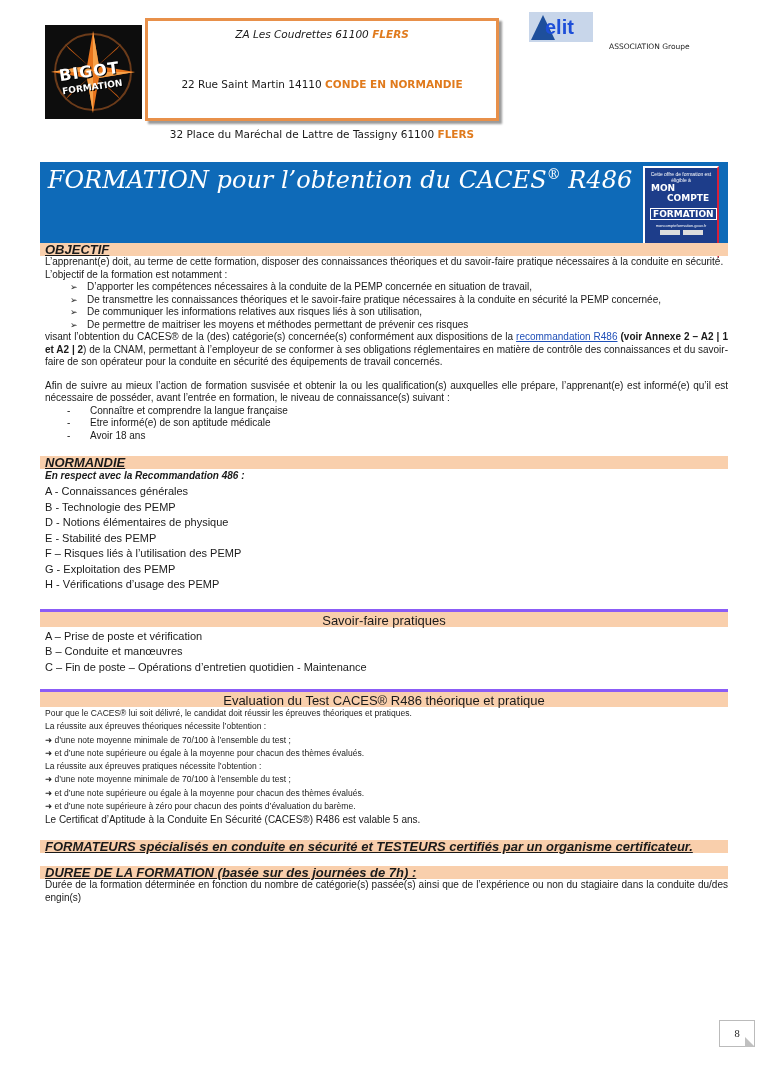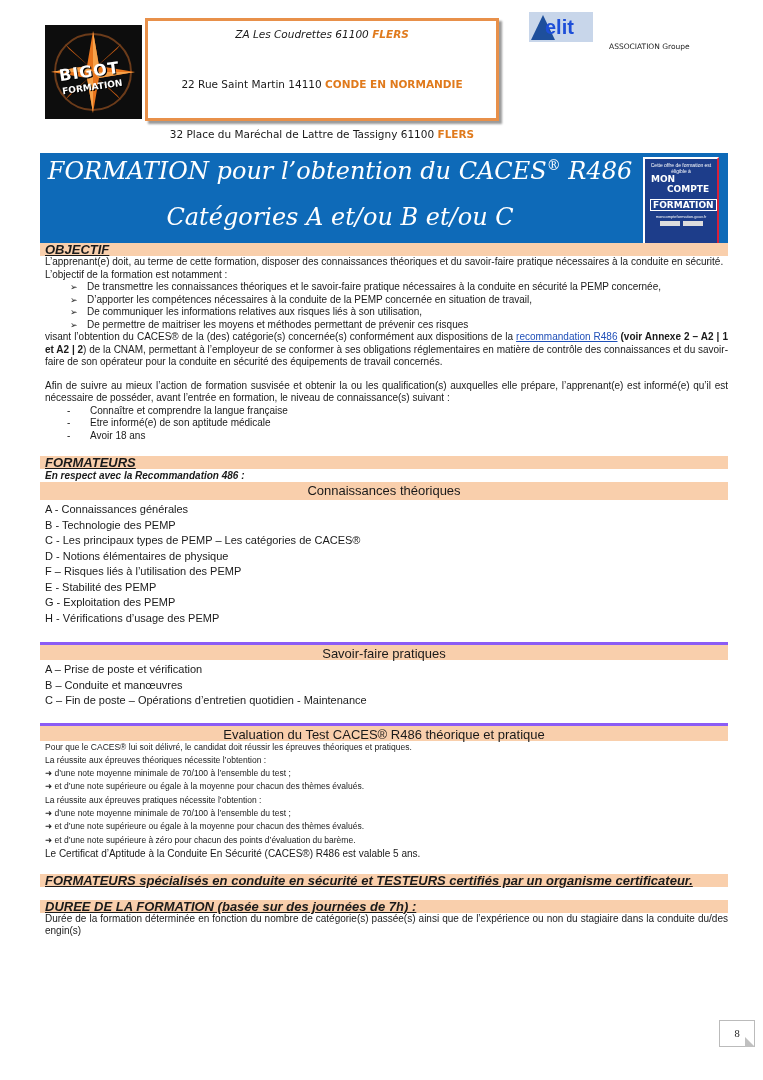--- a/index.html
+++ b/index.html
@@ -18,21 +18,21 @@
   .addr-city { color: #e07a1c; font-weight: bold; }
   .contact { margin-top: 9px; font: bold 14px "DejaVu Sans Mono", monospace; color: #0f766e; letter-spacing: 0.3px; }
   .contact span { margin: 0 6px; }
 
   .elit { position: absolute; left: 529px; top: 12px; width: 64px; height: 30px; background: #c8d6ea; }
   .elit .mtn { position: absolute; left: 2px; top: 3px; width: 0; height: 0; border-left: 12px solid transparent; border-right: 12px solid transparent; border-bottom: 25px solid #1e4f9c; }
   .elit .txt { position: absolute; left: 8px; top: 4px; font: bold 20px "Liberation Sans", sans-serif; color: #1d4ed8; margin-left: 8px; }
   .assoc { position: absolute; left: 609px; top: 42px; font: 7.5px "DejaVu Sans", sans-serif; color: #222; }
 
   
-  .banner { position: absolute; left: 40px; top: 153px; width: 688px; height: 92px; background: #0e6ab8; }
+  .banner { position: absolute; left: 40px; top: 162px; width: 688px; height: 92px; background: #0e6ab8; }
   .banner-title { position: absolute; left: 0; width: 600px; text-align: center; font: italic 24px "DejaVu Serif", serif; color: #fff; }
   .banner-title.t1 { top: 4px; }
   .banner-title.t2 { top: 50px; }
   .banner-title sup { font-size: 14px; }
   .mcf { position: absolute; left: 603px; top: 4px; width: 76px; height: 92px; background: #1d3d8a; border: 2px solid #fff; border-right-color: #d8203a; border-left-color: #fff; }
   .mcf .small { font: 5px "Liberation Sans", sans-serif; color: #fff; text-align: center; margin-top: 3px; line-height: 6px; }
   .mcf .big { font: bold 9px "DejaVu Sans", sans-serif; color: #fff; line-height: 10px; }
   .mcf .mon { margin-left: 6px; }
   .mcf .compte { margin-left: 22px; }
   .mcf .form { margin-left: 5px; border: 1px solid #fff; padding: 0 2px; display: inline-block; }
@@ -93,67 +93,64 @@
 </div>
 
 <div class="elit">
   <div class="mtn"></div>
   <div class="txt">elit</div>
 </div>
 <div class="assoc">ASSOCIATION Groupe</div>
 
 <div class="banner">
   <div class="banner-title t1"><span>FORMATION pour l’obtention du CACES</span><sup>®</sup><span> R486</span></div>
-  <div class="banner-title t2">Catégories A et/ou B et/ou C</div>
   <div class="mcf">
     <div class="small">Cette offre de formation est éligible à</div>
     <div class="big mon">MON</div>
     <div class="big compte">COMPTE</div>
     <div class="big form">FORMATION</div>
     <div class="url">moncompteformation.gouv.fr</div>
     <div class="stores">
         <div class="store"></div>
         <div class="store"></div>
       </div>
   </div>
 </div>
 
 <div class="content">
 
   <div class="sec-head">OBJECTIF</div>
   <p class="body">L’apprenant(e) doit, au terme de cette formation, disposer des connaissances théoriques et du savoir-faire pratique nécessaires à la conduite en sécurité.</p>
   <p>L’objectif de la formation est notamment :</p>
   <ul class="arrow">
+    <li>D’apporter les compétences nécessaires à la conduite de la PEMP concernée en situation de travail,</li>
     <li>De transmettre les connaissances théoriques et le savoir-faire pratique nécessaires à la conduite en sécurité la PEMP concernée,</li>
-    <li>D’apporter les compétences nécessaires à la conduite de la PEMP concernée en situation de travail,</li>
     <li>De communiquer les informations relatives aux risques liés à son utilisation,</li>
     <li>De permettre de maitriser les moyens et méthodes permettant de prévenir ces risques</li>
   </ul>
   <p class="body"><span>visant l’obtention du CACES® de la (des) catégorie(s) concernée(s) conformément aux dispositions de la </span><a class="link">recommandation R486</a><b> (voir Annexe 2 – A2 | 1 et A2 | 2</b><span>) de la CNAM, permettant à l’employeur de se conformer à ses obligations réglementaires en matière de contrôle des connaissances et du savoir-faire de son opérateur pour la conduite en sécurité des équipements de travail concernés.</span></p>
 
   <div class="gap"></div>
   <p class="body">Afin de suivre au mieux l’action de formation susvisée et obtenir la ou les qualification(s) auxquelles elle prépare, l’apprenant(e) est informé(e) qu’il est nécessaire de posséder, avant l’entrée en formation, le niveau de connaissance(s) suivant :</p>
   <ul class="dash">
     <li>Connaître et comprendre la langue française</li>
     <li>Etre informé(e) de son aptitude médicale</li>
     <li>Avoir 18 ans</li>
   </ul>
 
   <div class="gap" style="height:14px"></div>
-  <div class="sec-head">FORMATEURS</div>
+  <div class="sec-head">NORMANDIE</div>
   <div style="font-weight:bold;font-style:italic;font-size:10px;line-height:13px;">En respect avec la Recommandation 486 :</div>
 
-  <div class="sub-head noborder">Connaissances théoriques</div>
   <div style="margin-top:2px;">
     <div class="prog-item">A - Connaissances générales</div>
     <div class="prog-item">B - Technologie des PEMP</div>
-    <div class="prog-item">C - Les principaux types de PEMP – Les catégories de CACES®</div>
     <div class="prog-item">D - Notions élémentaires de physique</div>
+    <div class="prog-item">E - Stabilité des PEMP</div>
     <div class="prog-item">F – Risques liés à l’utilisation des PEMP</div>
-    <div class="prog-item">E - Stabilité des PEMP</div>
     <div class="prog-item">G - Exploitation des PEMP</div>
     <div class="prog-item">H - Vérifications d’usage des PEMP</div>
   </div>
 
   <div class="gap" style="height:16px"></div>
   <div class="sub-head">Savoir-faire pratiques</div>
   <div style="margin-top:2px;">
     <div class="prog-item">A – Prise de poste et vérification</div>
     <div class="prog-item">B – Conduite et manœuvres</div>
     <div class="prog-item">C – Fin de poste – Opérations d’entretien quotidien - Maintenance</div>

